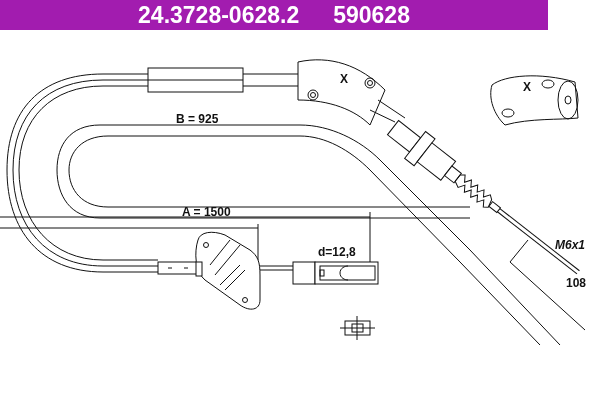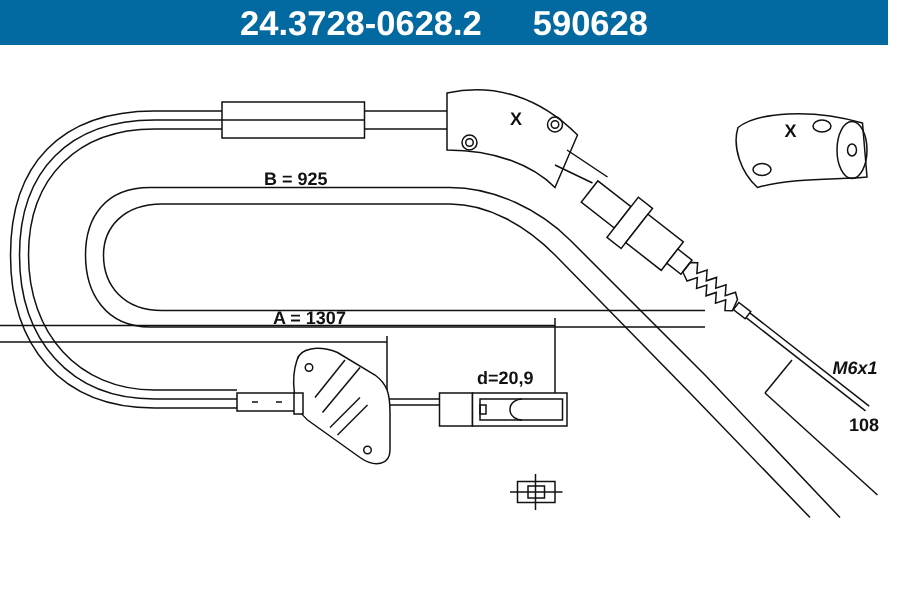--- a/index.html
+++ b/index.html
@@ -1,17 +1,17 @@
 <!DOCTYPE html>
 <html><head>
 <meta charset="utf-8">
 <style>
   html,body{margin:0;padding:0;background:#fff;}
   body{width:600px;height:400px;overflow:hidden;position:relative;font-family:"Liberation Sans",sans-serif;}
-  .header{position:absolute;left:0;top:0;width:592px;height:30px;background:#0369a1;color:#fff;font-weight:bold;font-size:23px;line-height:30px;text-align:center;letter-spacing:0px;}
+  .header{position:absolute;left:0;top:0;width:548px;height:30px;background:#a21caf;color:#fff;font-weight:bold;font-size:23px;line-height:30px;text-align:center;letter-spacing:0px;}
   .header span{display:inline-block;}
   .header .gap{width:34px;}
   svg{position:absolute;left:0;top:0;}
   .lbl{position:absolute;font-weight:bold;font-size:12px;color:#111;white-space:nowrap;}
 </style>
 </head>
 <body>
 
 <div class="header">
   <span>24.3728-0628.2</span><span class="gap"></span><span>590628</span>
@@ -111,16 +111,16 @@
       <ellipse cx="568" cy="100" rx="3" ry="4"></ellipse>
       <ellipse cx="548" cy="84" rx="6" ry="4"></ellipse>
       <ellipse cx="508" cy="113" rx="6" ry="4"></ellipse>
     </g>
   </g>
 </svg>
 
 <div class="lbl" style="left:340px;top:72px;">X</div>
 <div class="lbl" style="left:523px;top:80px;">X</div>
 <div class="lbl" style="left:176px;top:112px;">B = 925</div>
-<div class="lbl" style="left:182px;top:205px;">A = 1307</div>
-<div class="lbl" style="left:318px;top:245px;">d=20,9</div>
+<div class="lbl" style="left:182px;top:205px;">A = 1500</div>
+<div class="lbl" style="left:318px;top:245px;">d=12,8</div>
 <div class="lbl" style="left:555px;top:238px;font-style:italic;">M6x1</div>
 <div class="lbl" style="left:542px;top:276px;margin-left:24px;">108</div>
 
 </body></html>

